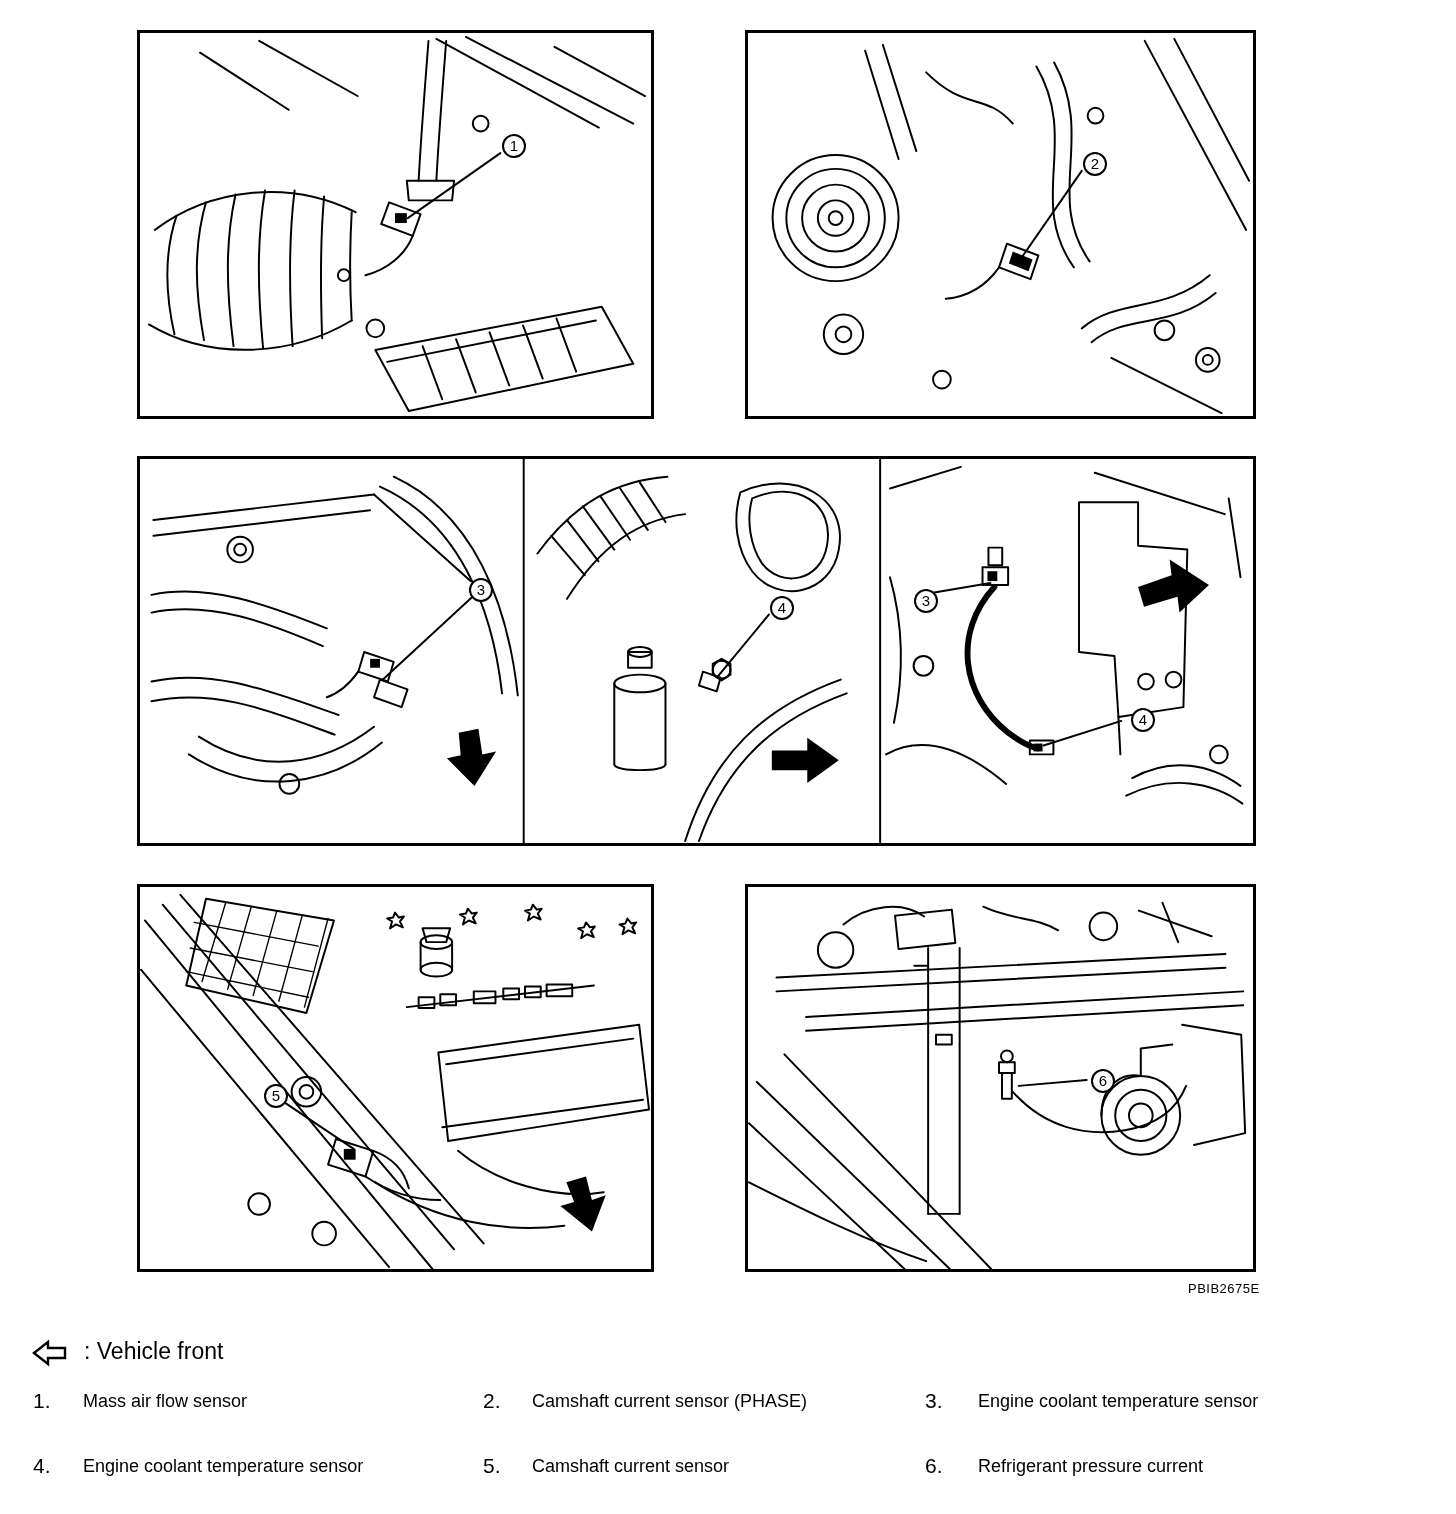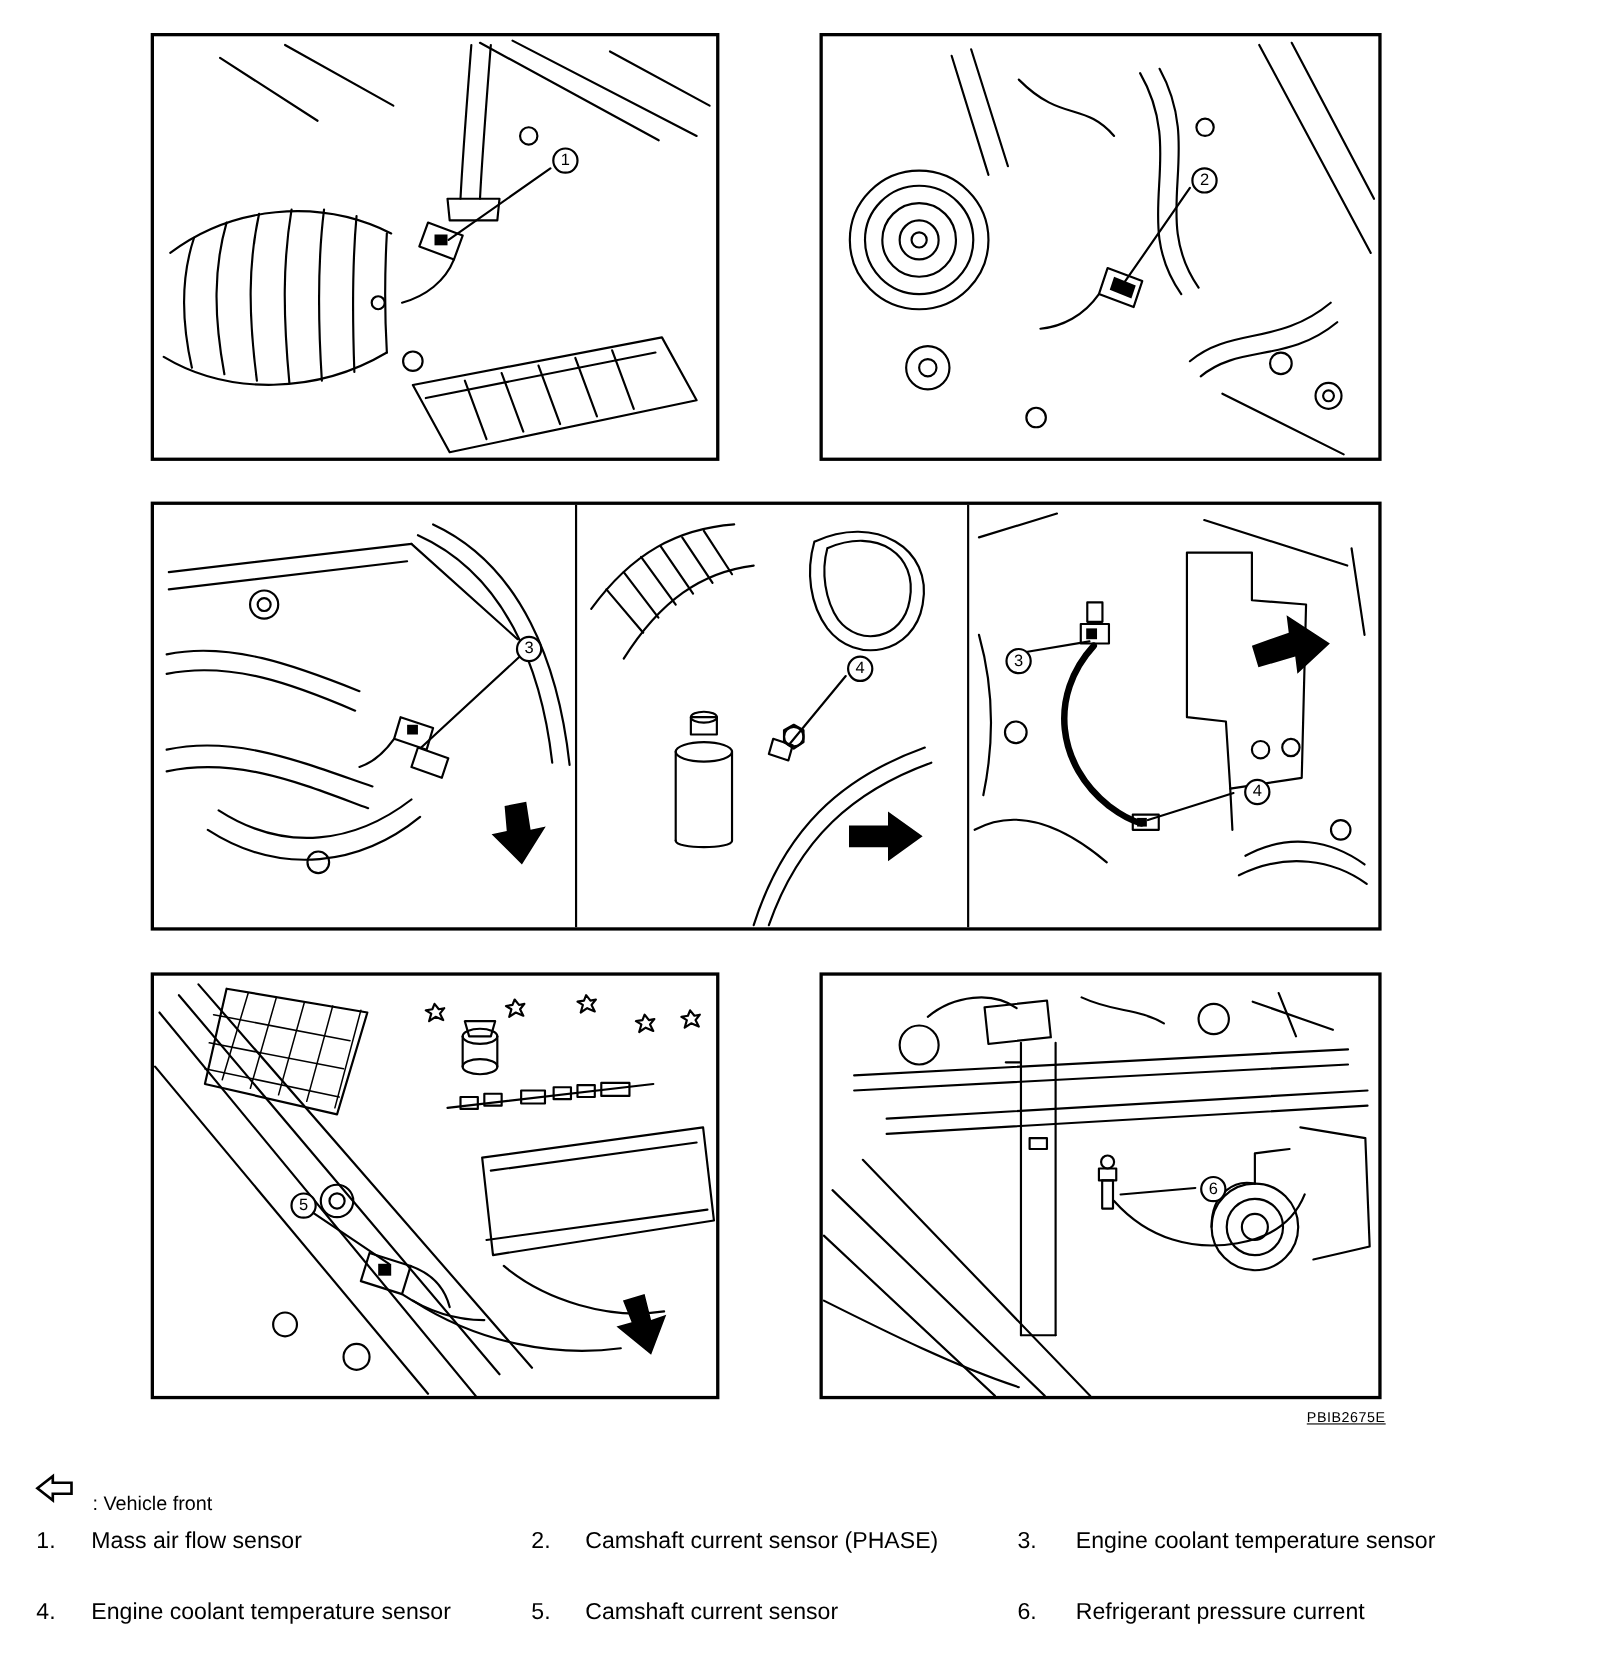--- a/index.html
+++ b/index.html
@@ -12,24 +12,24 @@
   svg.art *{stroke:#000;stroke-width:2;fill:none;stroke-linecap:round;stroke-linejoin:round;}
   svg.art .thin{stroke-width:1.4;}
   svg.art .thick{stroke-width:6;}
   svg.art .fill-black{fill:#000;stroke:none;}
   .callout{
     position:absolute;width:24px;height:24px;box-sizing:border-box;
     border:2px solid #000;border-radius:50%;background:#fff;z-index:3;
     text-align:center;font-size:15px;line-height:20px;
   }
   .legend-num{position:absolute;font-size:21px;line-height:30px;}
-  .legend-lines{position:absolute;font-size:21px;line-height:30px;}
-  .vf-label{position:absolute;font-size:18px;line-height:28px;margin-top:16px;}
+  .legend-lines{position:absolute;font-size:18px;line-height:30px;}
+  .vf-label{position:absolute;font-size:23px;line-height:28px;}
   .vf-icon{position:absolute;}
-  .code{position:absolute;font-size:13px;line-height:14px;letter-spacing:.5px;text-decoration:underline;}
+  .code{position:absolute;font-size:13px;line-height:14px;letter-spacing:.5px;}
 </style>
 </head>
 <body>
 
 <div class="page">
 
   <div class="panel" style="left:137px;top:30px;width:517px;height:389px">
     <svg class="art" viewBox="0 0 517 389">
       <path d="M300 6 L465 96"></path>
         <path d="M330 4 L500 92"></path>

